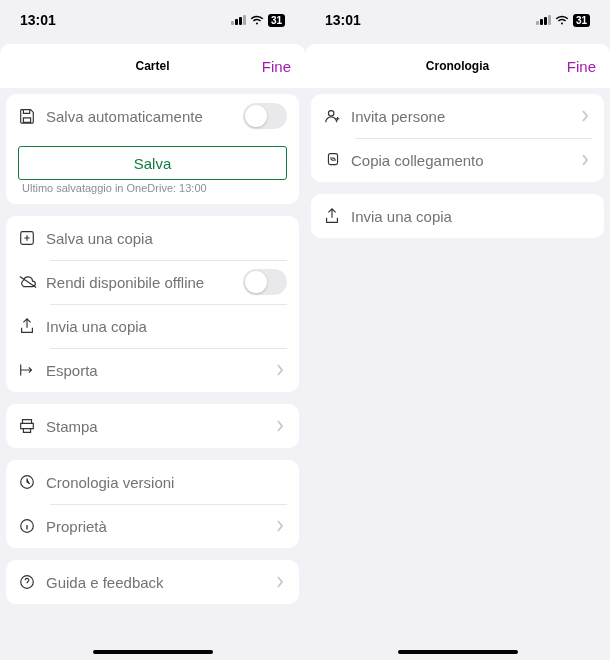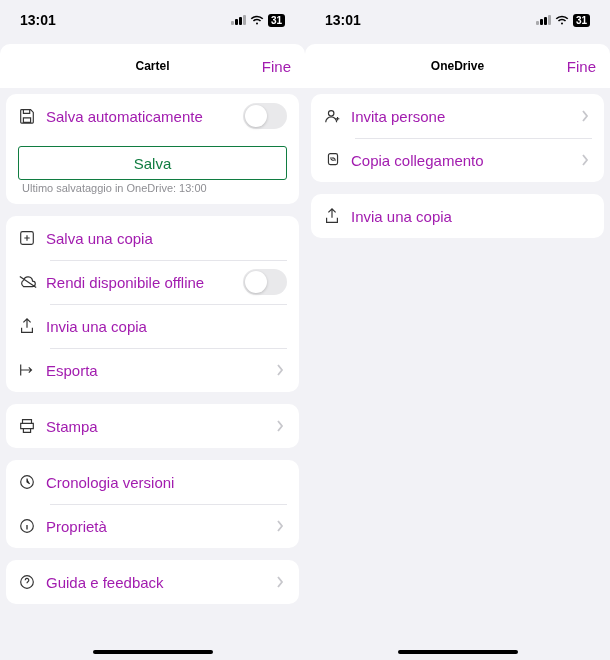--- a/index.html
+++ b/index.html
@@ -93,21 +93,21 @@
       width: 28px;
       display: flex;
       align-items: center;
       justify-content: flex-start;
       color: #333;
       flex-shrink: 0;
     }
     .row-label {
       flex: 1;
       font-size: 15px;
-      color: #a21caf;
+      color: #737373;
     }
     .chevron {
       color: #c7c7cc;
       width: 14px;
       display: flex;
       align-items: center;
       justify-content: center;
     }
     .toggle {
       width: 44px;
@@ -330,21 +330,21 @@
           <span></span>
         </div>
       <svg width="14" height="10" viewBox="0 0 14 10">
           <path fill="#000" d="M7 9.5a1 1 0 100-2 1 1 0 000 2zm-3-3a4.5 4.5 0 016 0l1.1-1.1a6 6 0 00-8.2 0L4 6.5zm-2.2-2.2a7.5 7.5 0 0110.4 0l1.1-1.1a9 9 0 00-12.6 0l1.1 1.1z"></path>
         </svg>
       <span class="battery-pct">31</span>
     </div>
   </div>
 
   <div class="header">
-    <span class="header-title">OneDrive</span>
+    <span class="header-title">Cronologia</span>
     <span class="header-done">Fine</span>
   </div>
 
   <div class="content">
 
     <div class="card">
       <div class="row">
         <span class="row-icon">
           <svg width="20" height="18" viewBox="0 0 22 18">
               <circle cx="9" cy="6" r="3" fill="none" stroke="#333" stroke-width="1.3"></circle>

